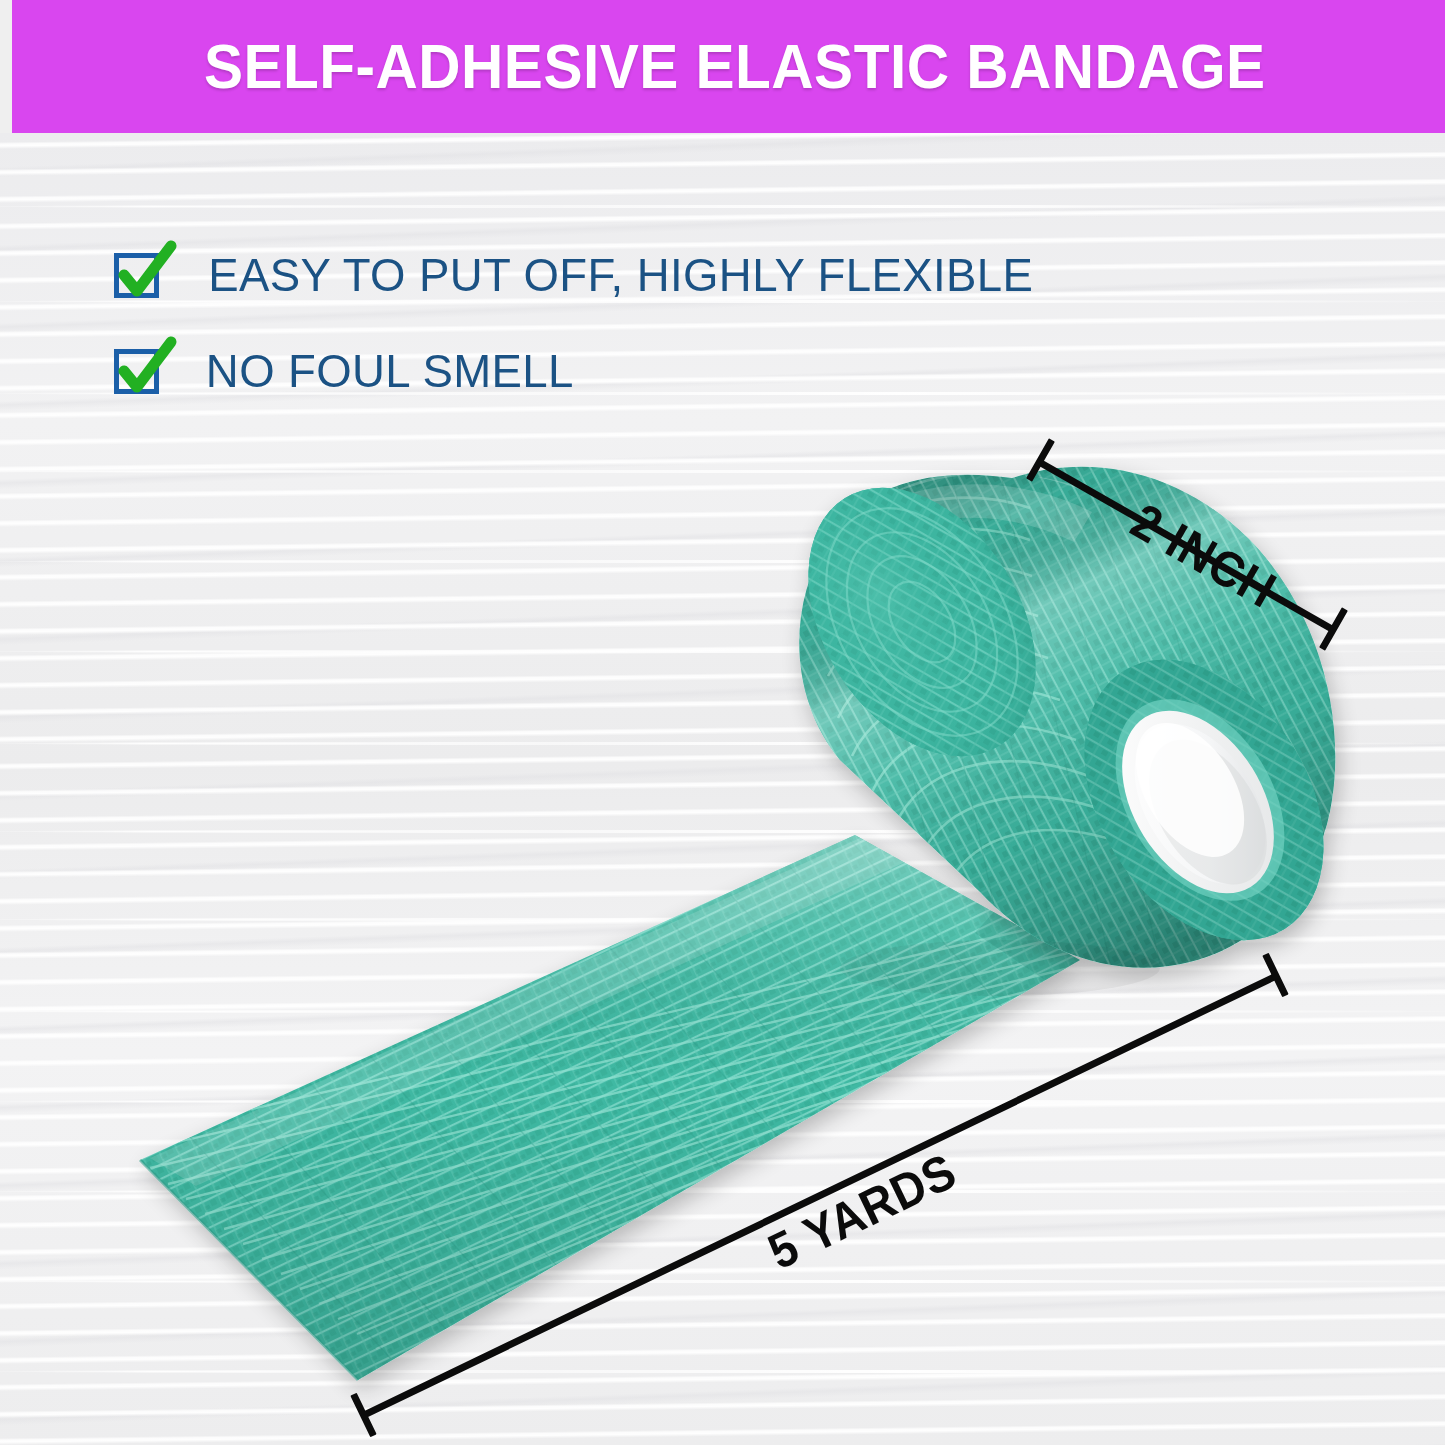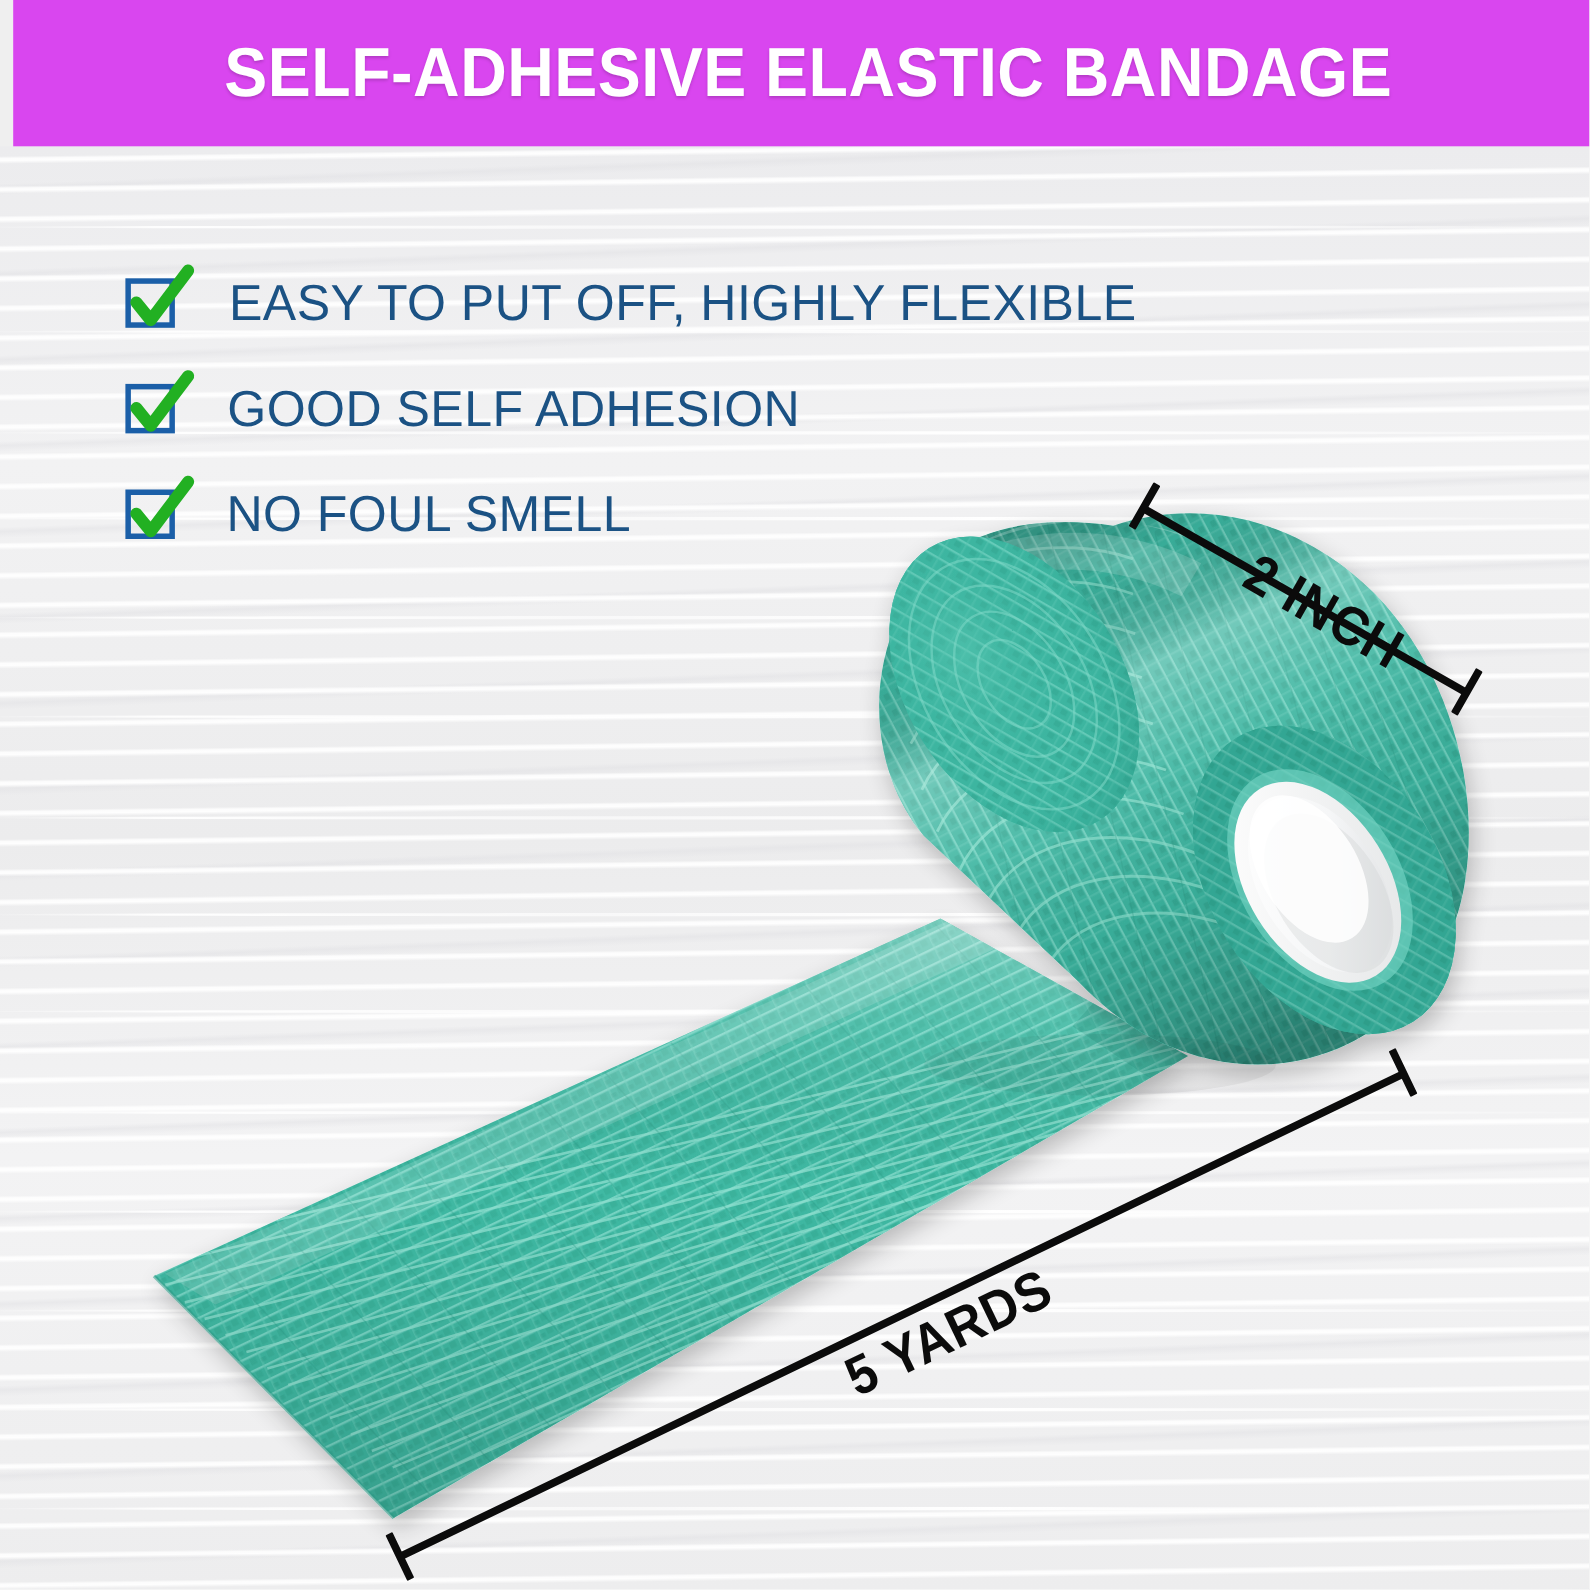--- a/index.html
+++ b/index.html
@@ -380,28 +380,20 @@
     <div class="feature-row">
       <span class="checkbox">
         <svg viewBox="0 0 60 62" aria-hidden="true">
           <path d="M8 31 L21 47 L55 2" fill="none" stroke="#22b022" stroke-width="11" stroke-linecap="round" stroke-linejoin="round"></path>
         </svg>
       </span>
       <span class="feature-label">EASY TO PUT OFF, HIGHLY FLEXIBLE</span>
     </div>
 
 
-    <div class="feature-row">
-      <span class="checkbox">
-        <svg viewBox="0 0 60 62" aria-hidden="true">
-          <path d="M8 31 L21 47 L55 2" fill="none" stroke="#22b022" stroke-width="11" stroke-linecap="round" stroke-linejoin="round"></path>
-        </svg>
-      </span>
-      <span class="feature-label">GOOD SELF ADHESION</span>
-    </div>
 
 
     <div class="feature-row">
       <span class="checkbox">
         <svg viewBox="0 0 60 62" aria-hidden="true">
           <path d="M8 31 L21 47 L55 2" fill="none" stroke="#22b022" stroke-width="11" stroke-linecap="round" stroke-linejoin="round"></path>
         </svg>
       </span>
       <span class="feature-label">NO FOUL SMELL</span>
     </div>

